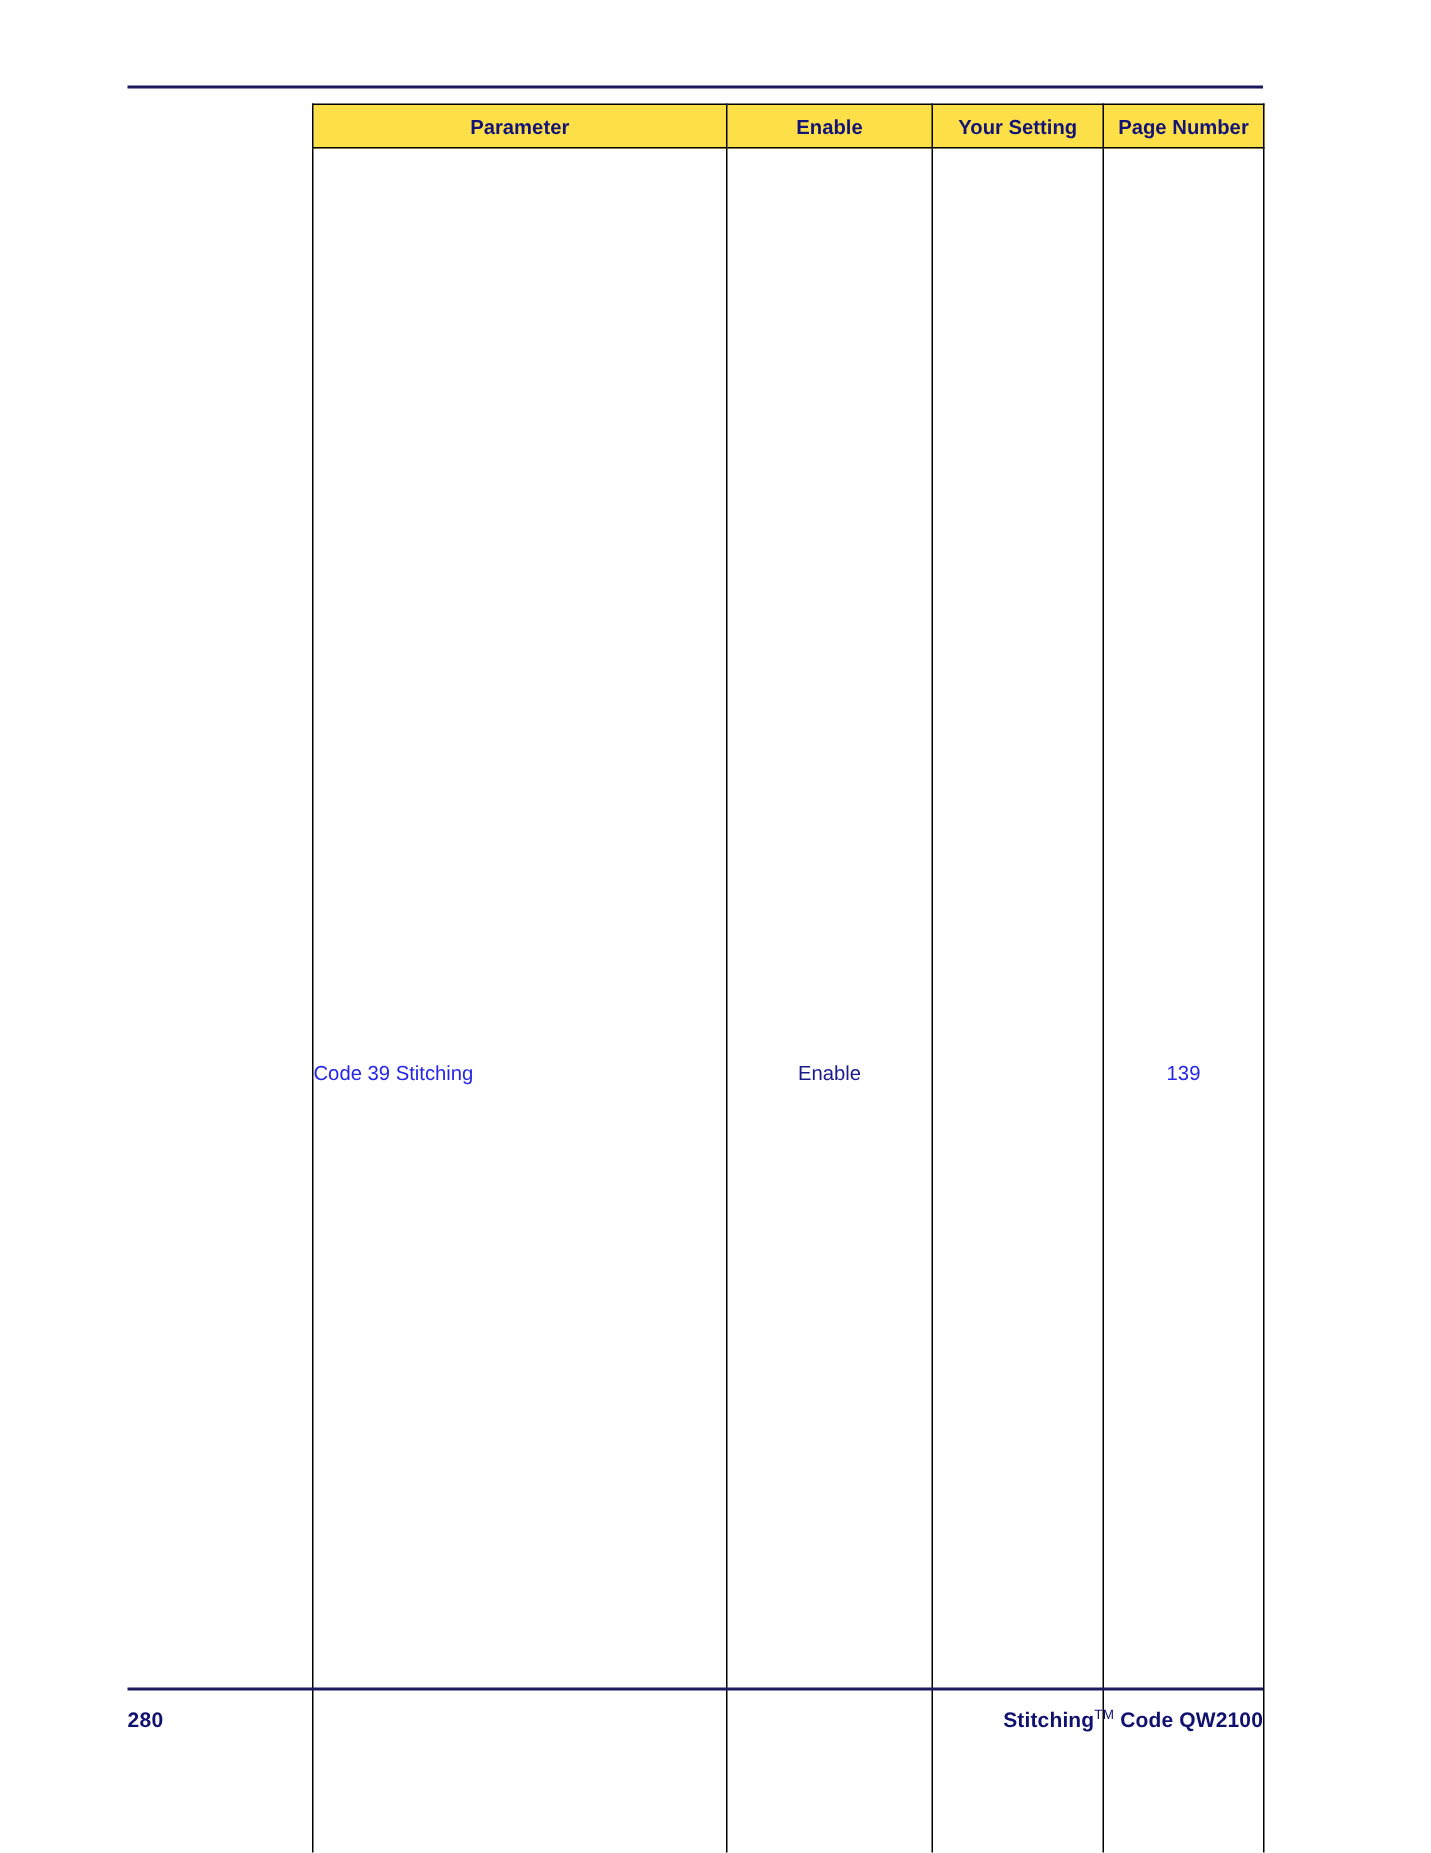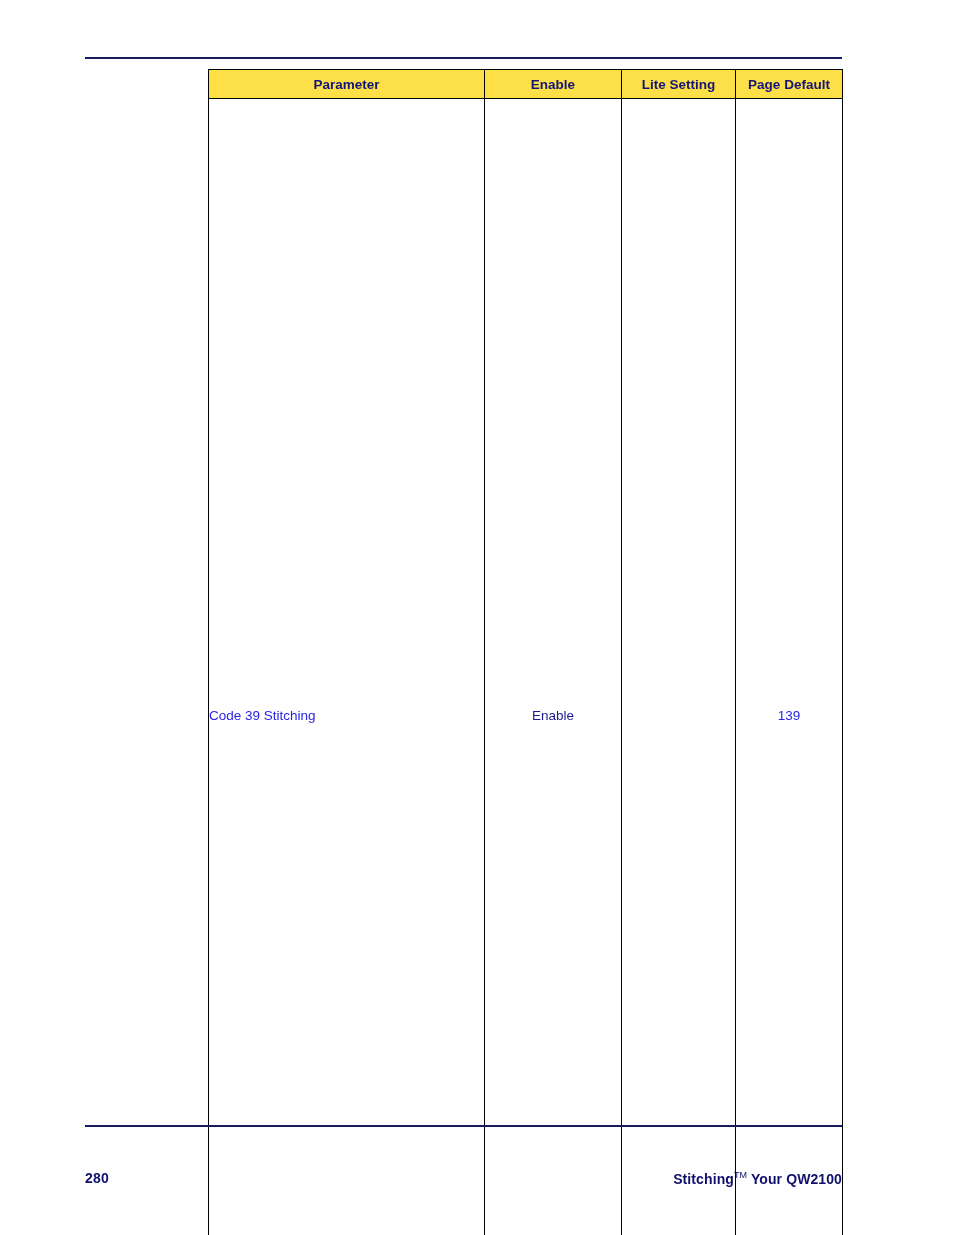--- a/index.html
+++ b/index.html
@@ -100,21 +100,21 @@
     position: absolute;
     left: 85px;
     top: 1125px;
     width: 757px;
     height: 2px;
     background: #1a1a5e;
   }
   .footer {
     position: absolute;
     left: 85px;
-    top: 1168px;
+    top: 1136px;
     width: 757px;
     height: 20px;
     color: #10106e;
     font-size: 14px;
     font-weight: bold;
     display: flex;
     align-items: center;
     justify-content: space-between;
   }
   .footer .page-num { letter-spacing: 0.2px; }
@@ -137,35 +137,35 @@
       <colgroup>
         <col class="c-param">
         <col class="c-default">
         <col class="c-setting">
         <col class="c-page">
       </colgroup>
       <thead>
         <tr>
           <th>Parameter</th>
           <th>Enable</th>
-          <th>Lite Setting</th>
-          <th>Page Default</th>
+          <th>Your Setting</th>
+          <th>Page Number</th>
         </tr>
       </thead>
       <tbody id="table-body">
           <tr>
             <td class="param">Code 39 Stitching</td>
             <td class="value">Enable</td>
             <td class="setting"></td>
             <td class="page">139</td>
           </tr>
         </tbody>
     </table>
   </div>
 
   <div class="footer-rule"></div>
 
   <div class="footer">
     <span class="page-num">280</span>
-    <span class="product"><span>Stitching</span><span class="tm">TM</span><span> Your QW2100</span></span>
+    <span class="product"><span>Stitching</span><span class="tm">TM</span><span> Code QW2100</span></span>
   </div>
 
 </div>
 
 </body></html>

